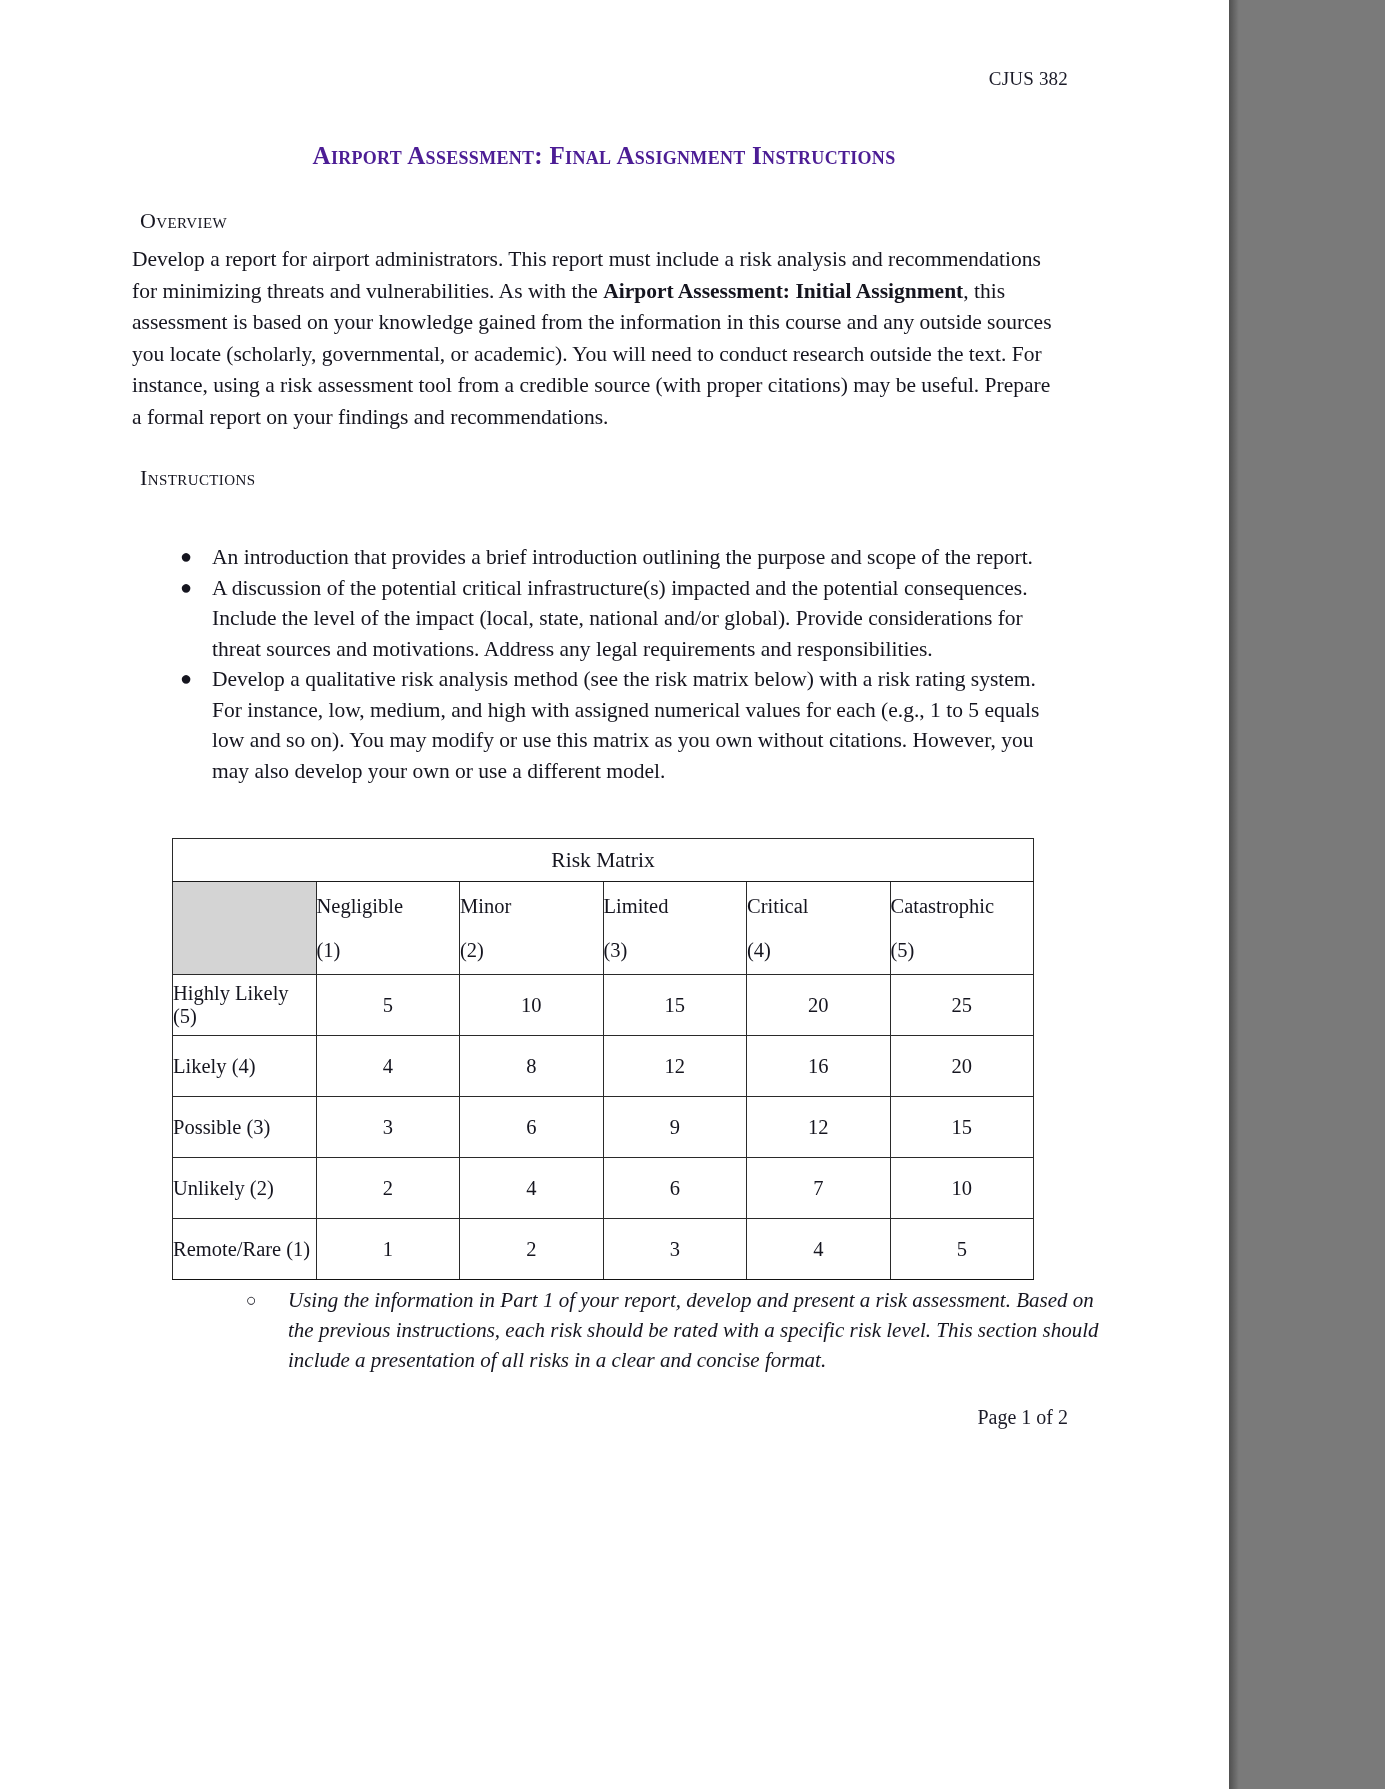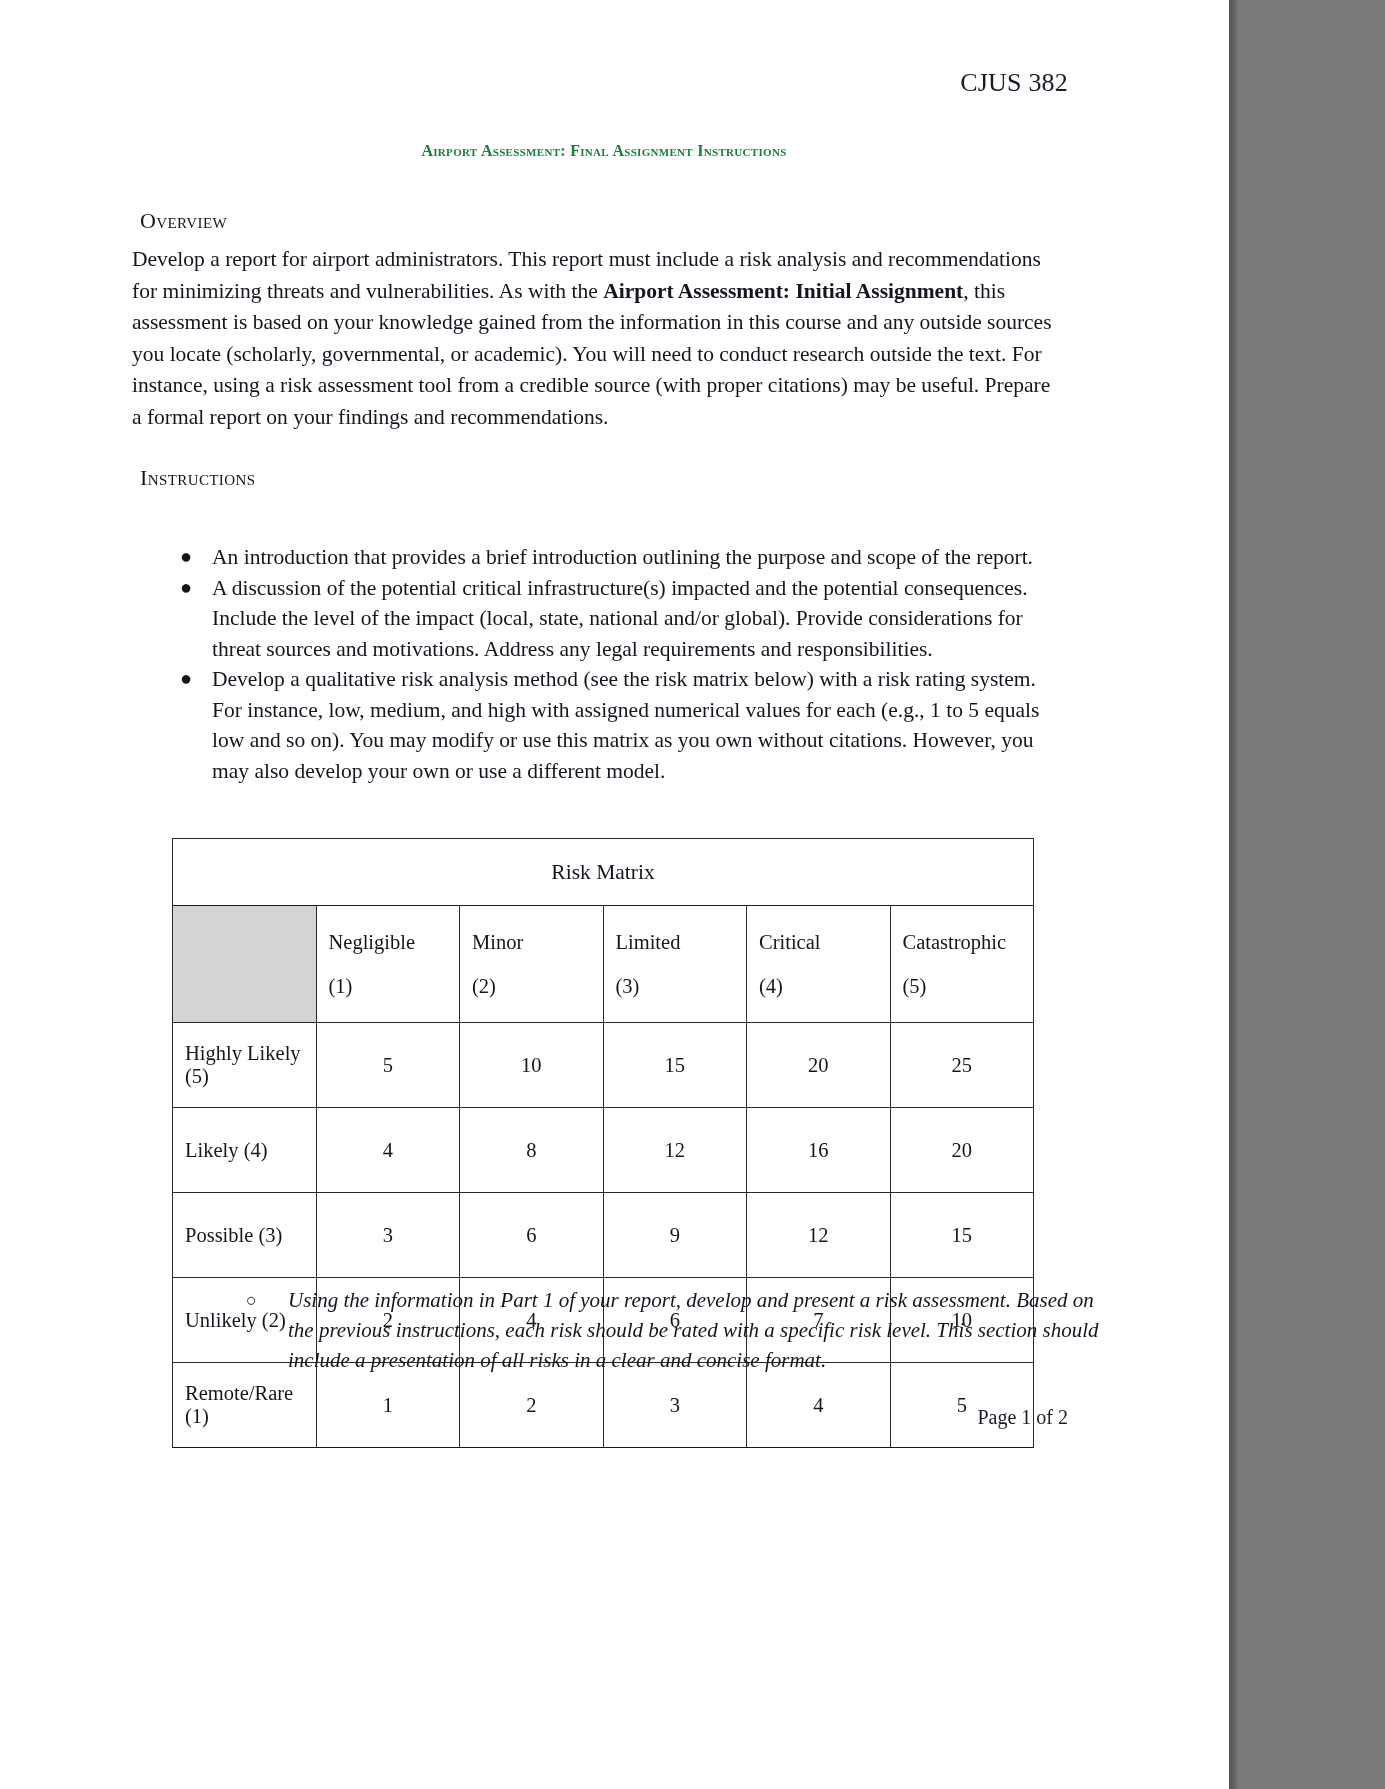--- a/index.html
+++ b/index.html
@@ -29,35 +29,35 @@
     width: 10px;
     height: 1789px;
     background: linear-gradient(to right, rgba(0,0,0,0.35), rgba(0,0,0,0));
   }
   .doc-header {
     position: absolute;
     left: 140px;
     top: 68px;
     width: 928px;
     text-align: right;
-    font-size: 26px;
+    font-size: 19px;
     color: #1b1b28;
     letter-spacing: 0.2px;
   }
   .doc-title {
     position: absolute;
     left: 140px;
     top: 142px;
     width: 928px;
     text-align: center;
     font-weight: bold;
-    font-size: 16px;
+    font-size: 25px;
     font-variant: small-caps;
     letter-spacing: 0.3px;
-    color: #15803d;
+    color: #4c1d95;
   }
   .section-head {
     font-weight: normal;
     font-size: 22px;
     font-variant: small-caps;
     letter-spacing: 0.4px;
     color: #14141f;
   }
   .body-text {
     font-size: 21.5px;
@@ -107,21 +107,21 @@
   }
   table.matrix {
     border-collapse: collapse;
     width: 862px;
     table-layout: fixed;
     font-size: 20.5px;
     color: #15151f;
   }
   table.matrix td, table.matrix th {
     border: 1.2px solid #2a2a2a;
-    padding: 12px;
+    padding: 0;
     vertical-align: middle;
     font-weight: normal;
   }
   .mx-title-cell {
     height: 42px;
     text-align: center;
     font-weight: bold;
     font-size: 21.5px;
     border-bottom: 1.6px solid #1a1a1a !important;
   }

